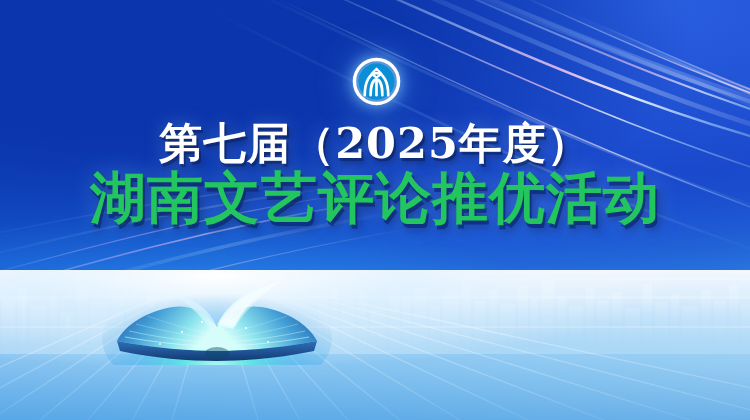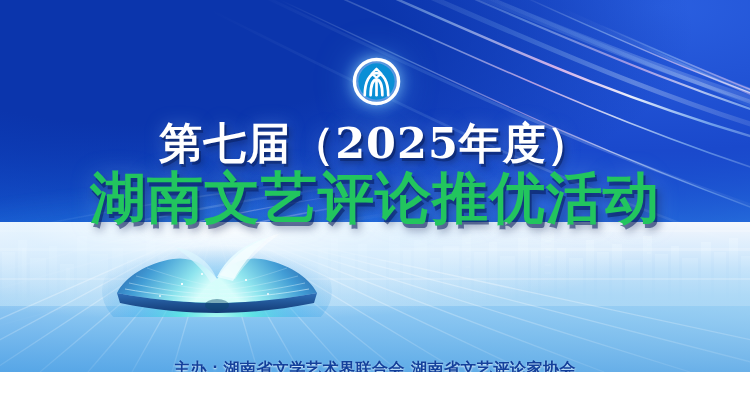--- a/index.html
+++ b/index.html
@@ -1,20 +1,20 @@
 <!DOCTYPE html>
 <html><head>
 <meta charset="utf-8">
 <style>
   html,body{margin:0;padding:0;background:#fff;}
   body{font-family:"Liberation Serif",serif;}
 
   #poster{
     position:relative;
-    width:750px;height:372px;
+    width:750px;height:420px;
     overflow:hidden;
     background:#0c3cb4;
   }
 
   
   .bg-base{
     position:absolute;inset:0;
     background:
       radial-gradient(120% 90% at 18% 8%,  #0b35ac 0%, #0b35ac 28%, rgba(11,53,172,0) 62%),
       radial-gradient(130% 110% at 88% 2%, #2a5fe0 0%, #1a49cc 35%, rgba(26,73,204,0) 70%),
@@ -385,15 +385,14 @@
       </g>
       <path d="M50,24 L60,34 L50,42 L40,34 Z" fill="none" stroke="#ffffff" stroke-width="4.5" stroke-linejoin="round"></path>
     </svg>
   </div>
 
   <div class="titles">
     <div class="title-line1">第七届（2025年度）</div>
     <div class="title-line2">湖南文艺评论推优活动</div>
   </div>
 
-  <div class="organizer">主办：湖南省文学艺术界联合会 湖南省文艺评论家协会</div>
 
 </div>
 
 </body></html>

